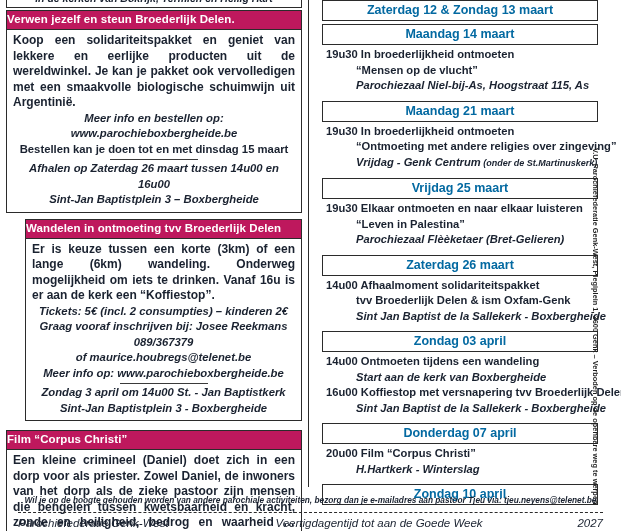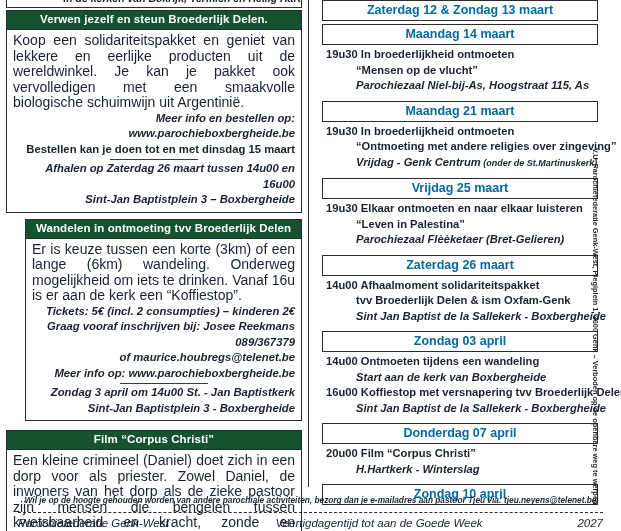--- a/index.html
+++ b/index.html
@@ -46,46 +46,45 @@
     width: 0;
     height: 487px;
     border-left: 1px solid #2b2b2b;
   }
 
   
   .panel {
     margin-bottom: 6px;
   }
   .panel-head {
-    background: #14532d;
+    background: #be185d;
     color: #ffffff;
     border: 1px solid #2b2b2b;
-    text-align: center;
     font-weight: bold;
     font-size: 11.5px;
     line-height: 15px;
     padding: 1px 0 2px 0;
     letter-spacing: .1px;
   }
   .panel-body {
     border: 1px solid #2b2b2b;
     border-top: none;
     padding: 3px 6px 4px 6px;
   }
 
   .just {
     text-align: justify;
     text-align-last: left;
-    font-weight: normal;
-    font-size: 14px;
+    font-weight: bold;
+    font-size: 12px;
     line-height: 15.5px;
     margin: 0;
   }
   .ctr {
-    text-align: right;
+    text-align: center;
     margin: 0;
     font-size: 11.3px;
     line-height: 15.5px;
   }
   .b  { font-weight: bold; }
   .bi { font-weight: bold; font-style: italic; }
 
   .rule {
     width: 88px;
     height: 0;

